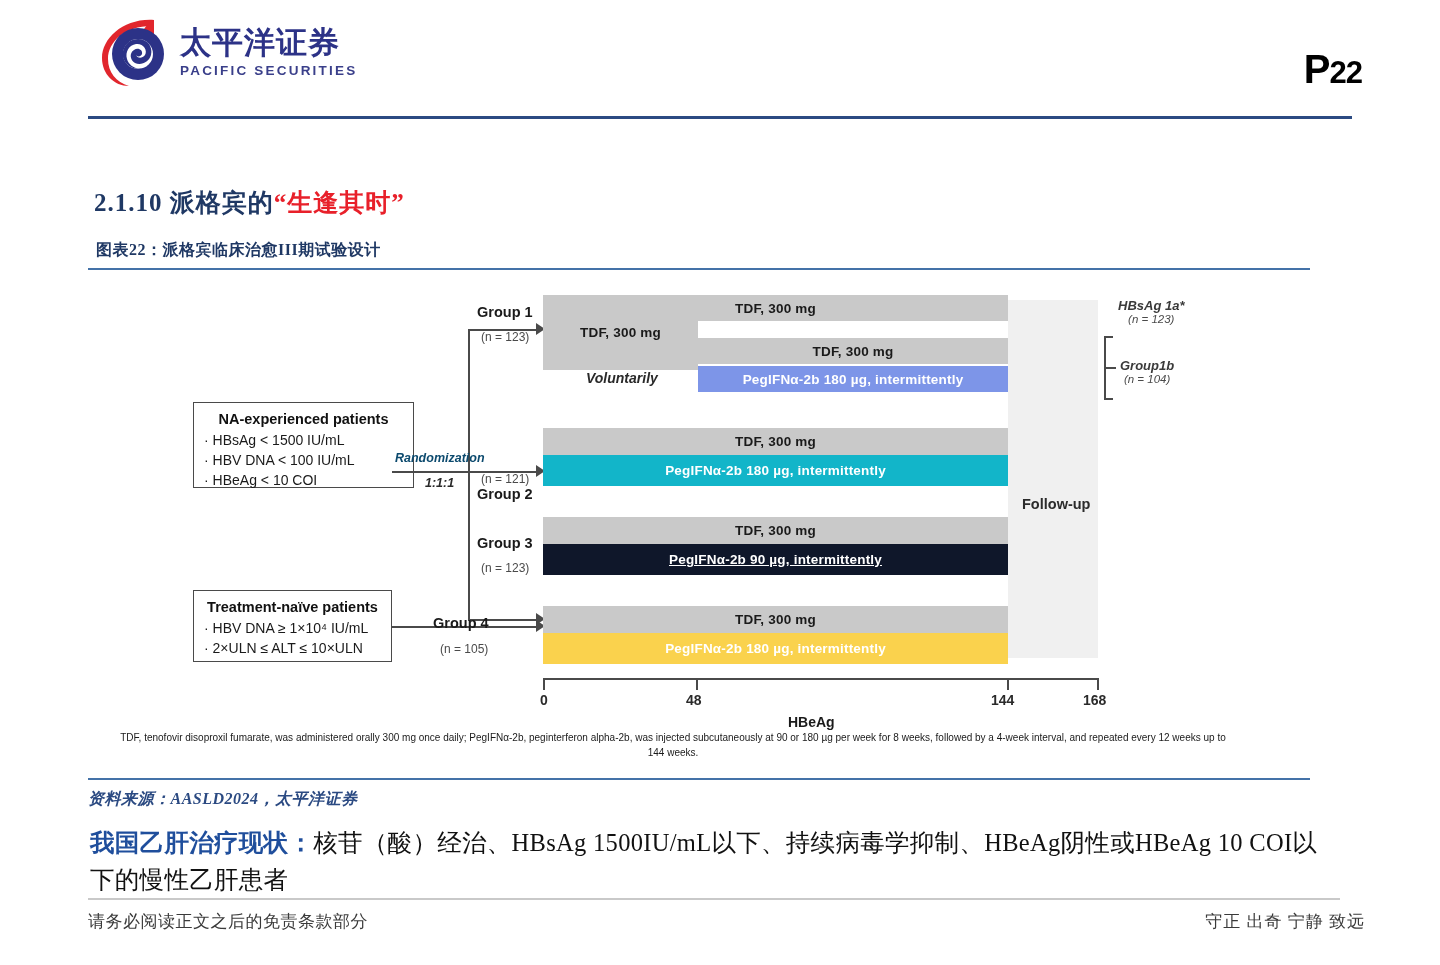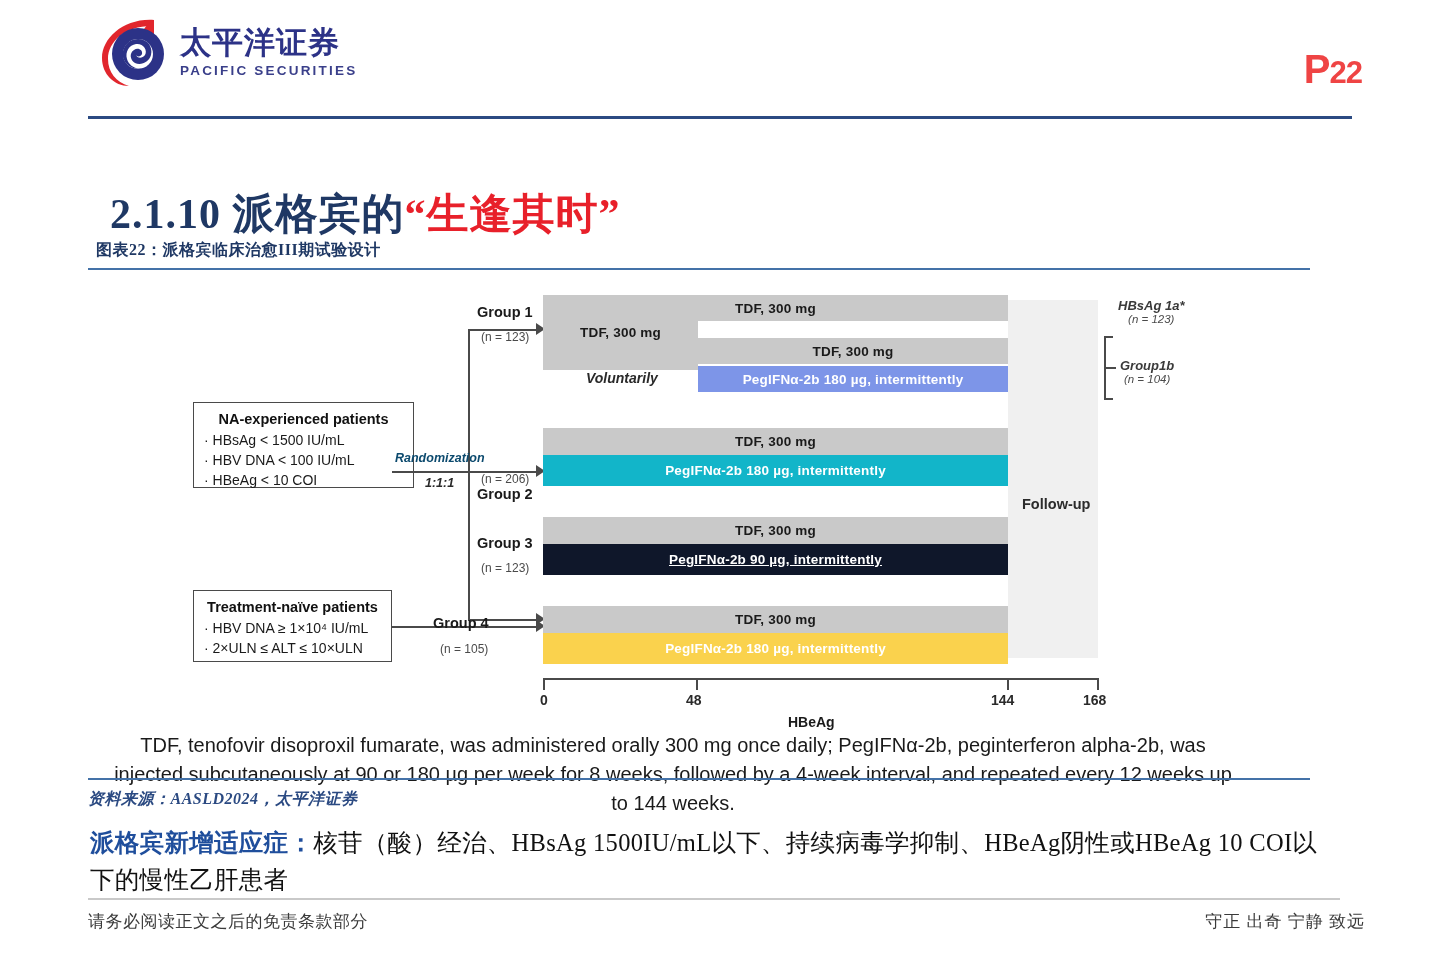--- a/index.html
+++ b/index.html
@@ -23,40 +23,40 @@
     font-family: "Liberation Sans", sans-serif;
     font-size: 31px; font-weight: bold; color: #2c3287;
     letter-spacing: 1px; line-height: 1.15;
   }
   .logo-en {
     font-size: 13.5px; font-weight: bold; color: #3a3f8a;
     letter-spacing: 2.2px; line-height: 1.2; margin-top: 2px;
   }
   .page-num {
     position: absolute; right: 78px; top: 47px;
-    font-size: 40px; font-weight: bold; color: #ef4444;
+    font-size: 40px; font-weight: bold; color: #000000;
     letter-spacing: -1px;
   }
   .page-num .sub { font-size: 31px; }
   .header-rule {
     position: absolute; left: 88px; top: 116px; width: 1264px; height: 3px;
     background: #2b4a82;
   }
 
   
   .title-h1 {
     position: absolute; left: 98px; top: 130px;
     font-family: "Liberation Serif", serif;
     font-size: 35px; font-weight: bold; color: #1f3864;
     letter-spacing: 1px;
   }
   .title-h2 {
-    position: absolute; left: 110px; top: 186px;
-    font-family: "Liberation Serif", serif;
-    font-size: 42px; font-weight: bold; color: #1f3864;
+    position: absolute; left: 94px; top: 186px;
+    font-family: "Liberation Serif", serif;
+    font-size: 25px; font-weight: bold; color: #1f3864;
     letter-spacing: 1px;
   }
   .title-h2 .red { color: #e8202a; }
 
   .fig-caption {
     position: absolute; left: 96px; top: 240px;
     font-family: "Liberation Serif", serif;
     font-size: 16px; font-weight: bold; color: #1f3864;
     letter-spacing: 0.5px;
   }
@@ -145,21 +145,21 @@
   .line { position: absolute; background: #4a4a4a; }
   .axis-tick-label {
     position: absolute; font-size: 14px; font-weight: bold; color: #2a2a2a;
   }
   .axis-title {
     position: absolute; font-size: 14px; font-weight: bold; color: #1a1a1a;
   }
 
   .fig-note {
     position: absolute; left: 113px; top: 731px; width: 1120px;
-    font-size: 20px; color: #1a1a1a; line-height: 1.45; text-align: center;
+    font-size: 10px; color: #1a1a1a; line-height: 1.45; text-align: center;
   }
 
   .rule-thin-bot {
     position: absolute; left: 88px; top: 778px; width: 1222px; height: 2px;
     background: #4472a8;
   }
 
   .source {
     position: absolute; left: 88px; top: 789px;
     font-family: "Liberation Serif", serif; font-style: italic;
@@ -258,21 +258,21 @@
     <div style="position:absolute;left:448px;top:191px;width:0;height:0;border-top:6px solid transparent;border-bottom:6px solid transparent;border-left:9px solid #4a4a4a;"></div>
     <div style="position:absolute;left:448px;top:339px;width:0;height:0;border-top:6px solid transparent;border-bottom:6px solid transparent;border-left:9px solid #4a4a4a;"></div>
 
     <div class="line" style="left:304px; top:352px; width:146px; height:1.6px;"></div>
     <div style="position:absolute;left:448px;top:346px;width:0;height:0;border-top:6px solid transparent;border-bottom:6px solid transparent;border-left:9px solid #4a4a4a;"></div>
 
     <div class="group-label" style="left:389px; top:30px;">Group 1</div>
     <div class="group-n" style="left:393px; top:56px;">(n = 123)</div>
 
     <div class="group-label" style="left:389px; top:172px;margin-top:40px;">Group 2</div>
-    <div class="group-n" style="left:393px; top:198px;">(n = 206)</div>
+    <div class="group-n" style="left:393px; top:198px;">(n = 121)</div>
 
     <div class="group-label" style="left:389px; top:261px;">Group 3</div>
     <div class="group-n" style="left:393px; top:287px;">(n = 123)</div>
 
     <div class="group-label" style="left:345px; top:341px;">Group 4</div>
     <div class="group-n" style="left:352px; top:368px;">(n = 105)</div>
 
     <div class="bar bar-tdf" style="left:455px; top:21px; width:465px; height:26px;">TDF, 300 mg</div>
 
     <div class="bar bar-tdf" style="left:455px; top:21px; width:155px; height:75px;">TDF, 300 mg</div>
@@ -320,20 +320,20 @@
     <div class="axis-title" style="left:700px; top:440px;">HBeAg</div>
   </div>
 
   <div class="fig-note">TDF, tenofovir disoproxil fumarate, was administered orally 300 mg once daily; PegIFNα-2b, peginterferon alpha-2b, was injected subcutaneously at 90 or 180 µg per week for 8 weeks, followed by a 4-week interval, and repeated every 12 weeks up to 144 weeks.</div>
 
   <div class="rule-thin-bot"></div>
 
   <div class="source">资料来源：AASLD2024，太平洋证券</div>
 
   <div class="conclusion">
-    <span class="lead">派格宾新增适应症：</span><span>核苷（酸）经治、HBsAg 1500IU/mL以下、持续病毒学抑制、HBeAg阴性或HBeAg 10 COI以下的慢性乙肝患者</span>
+    <span class="lead">我国乙肝治疗现状：</span><span>核苷（酸）经治、HBsAg 1500IU/mL以下、持续病毒学抑制、HBeAg阴性或HBeAg 10 COI以下的慢性乙肝患者</span>
   </div>
 
   <div class="rule-footer"></div>
   <div class="footer-left">请务必阅读正文之后的免责条款部分</div>
   <div class="footer-right">守正 出奇 宁静 致远</div>
 
 </div>
 
 </body></html>

